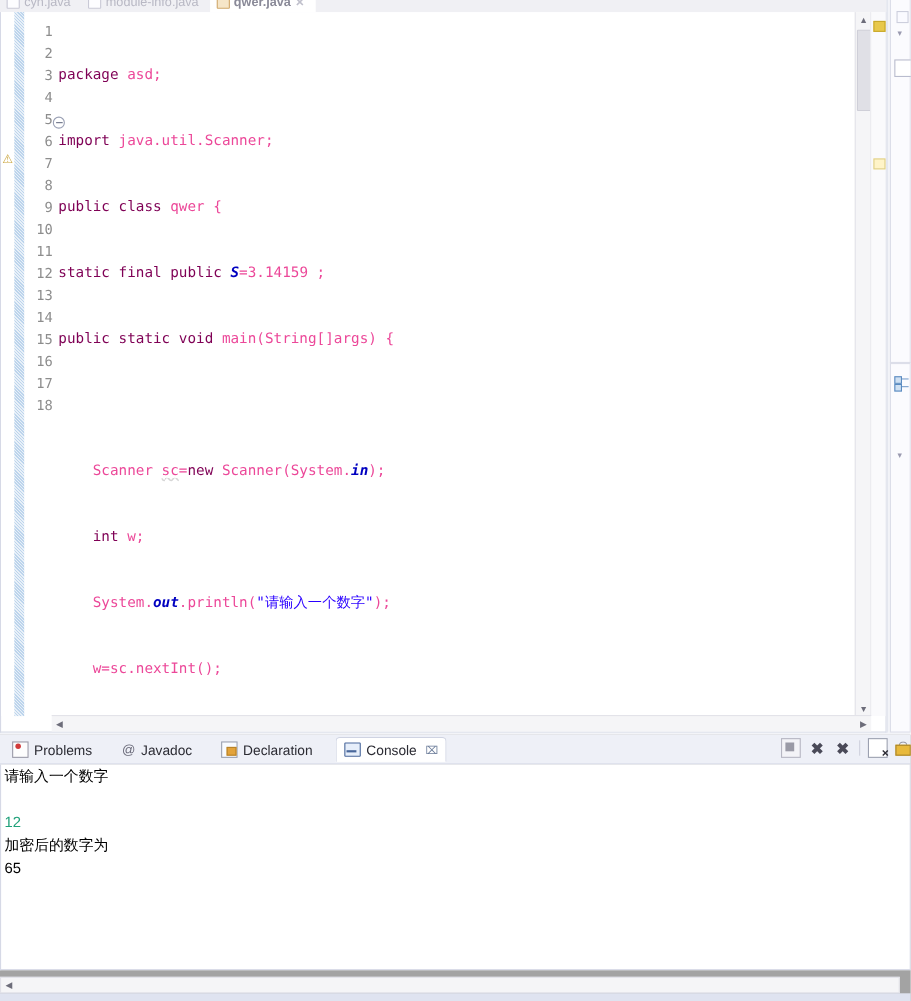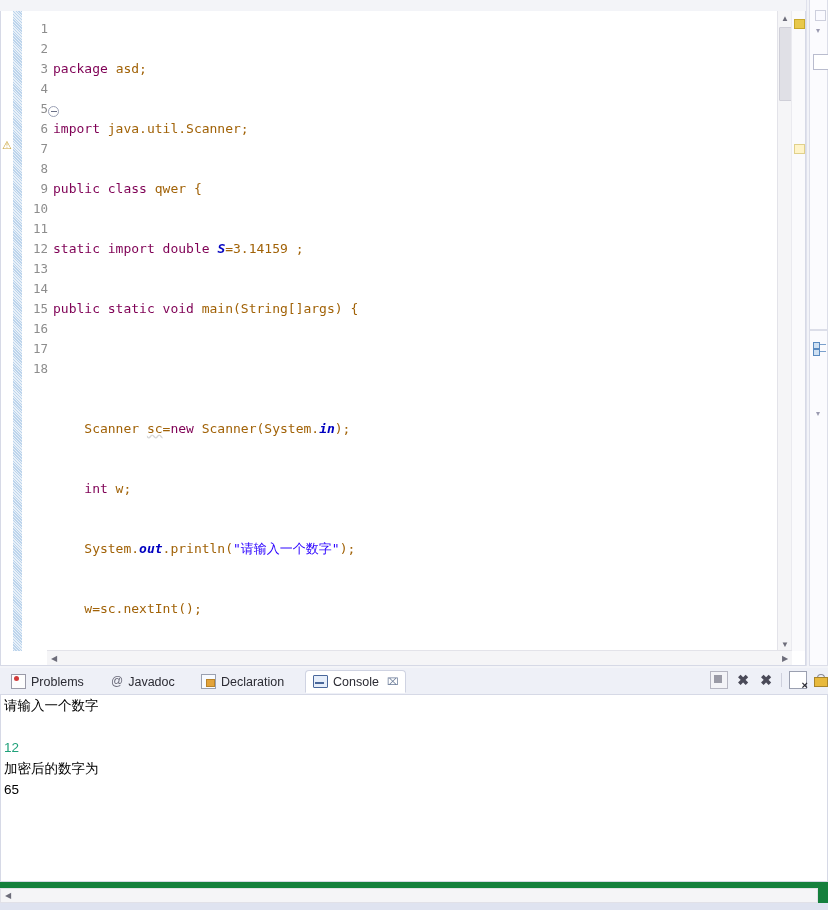--- a/index.html
+++ b/index.html
@@ -106,21 +106,21 @@
     padding-top: 8px;
     color: #000000;
     white-space: pre;
     box-sizing: border-box;
     overflow: hidden;
   }
   .code .ln { height: 20px; padding-left: 4px; }
   .kw   { color: #7f0055; font-weight: normal; }
   .str  { color: #2a00ff; }
   .fld  { color: #0000c0; font-weight: bold; font-style: italic; }
-  .plain{ color: #a16207; }
+  .plain{ color: #ec4899; }
   .sqgl {
     text-decoration: underline;
     text-decoration-style: wavy;
     text-decoration-color: #d6d6d6;
   }
 
   
   .vsb {
     position: absolute; right: 13px; top: 0; width: 14px; height: 640px;
     background: #f5f5f7; border-left: 1px solid #e3e3e9;
@@ -199,21 +199,21 @@
     position: absolute; left: 6px; font-size: 8px; color: #9a9ab0;
   }
   .rs-tiny {
     position: absolute; left: 5px; width: 9px; height: 9px;
     border: 1px solid #cdcfdd; background: #fafaff;
   }
 
   
   .bottom {
     position: absolute; left: 0; top: 668px; width: 828px; height: 242px;
-    background: #15803d;
+    background: #a3a3a3;
   }
   .btabs {
     position: relative; height: 26px;
     background: #eef0f7;
     border-bottom: 1px solid #d6d9e6;
   }
   .btab {
     position: absolute; top: 2px; height: 23px;
     display: flex; align-items: center; gap: 5px;
     padding: 0 7px;
@@ -312,20 +312,37 @@
   .bottom-edge {
     position: absolute; left: 0; bottom: 0; width: 828px; height: 7px;
     background: #dfe3f0;
   }
 </style>
 </head>
 <body>
 
 <div id="app">
 
+  <div class="tabstrip">
+    <div class="tabrow">
+      <div class="etab">
+        <span class="ticon"></span>
+        <span>cyh.java</span>
+      </div>
+      <div class="etab">
+        <span class="ticon"></span>
+        <span>module-info.java</span>
+      </div>
+      <div class="etab active">
+        <span class="ticon"></span>
+        <span>qwer.java</span>
+        <span class="tclose">✕</span>
+      </div>
+    </div>
+  </div>
 
   <div class="editor-frame">
 
     <div class="annot-ruler">
       <div class="annot-warn">⚠</div>
     </div>
 
     <div class="changebar"></div>
 
     <div class="gutter">
@@ -350,21 +367,21 @@
     </div>
 
     <div class="folding">
       <div class="fold-minus"></div>
     </div>
 
     <div class="code">
       <div class="ln"><span class="kw">package</span> <span class="plain">asd;</span></div>
       <div class="ln"><span class="kw">import</span> <span class="plain">java.util.Scanner;</span></div>
       <div class="ln"><span class="kw">public class</span> <span class="plain">qwer {</span></div>
-      <div class="ln"><span class="kw">static import double</span> <span class="fld">S</span><span class="plain">=3.14159 ;</span></div>
+      <div class="ln"><span class="kw">static final public</span> <span class="fld">S</span><span class="plain">=3.14159 ;</span></div>
       <div class="ln"><span class="kw">public static void</span> <span class="plain">main(String[]args) {</span></div>
       <div class="ln">&nbsp;</div>
       <div class="ln"><span class="plain">    Scanner </span><span class="plain sqgl">sc</span><span class="plain">=</span><span class="kw">new</span><span class="plain"> Scanner(System.</span><span class="fld">in</span><span class="plain">);</span></div>
       <div class="ln"><span class="plain">    </span><span class="kw">int</span><span class="plain"> w;</span></div>
       <div class="ln"><span class="plain">    System.</span><span class="fld">out</span><span class="plain">.println(</span><span class="str">"请输入一个数字"</span><span class="plain">);</span></div>
       <div class="ln"><span class="plain">    w=sc.nextInt();</span></div>
       
       
       
       

